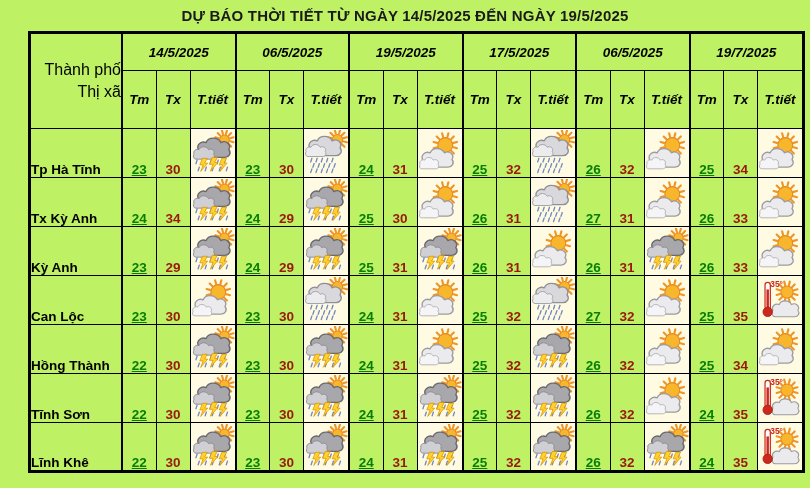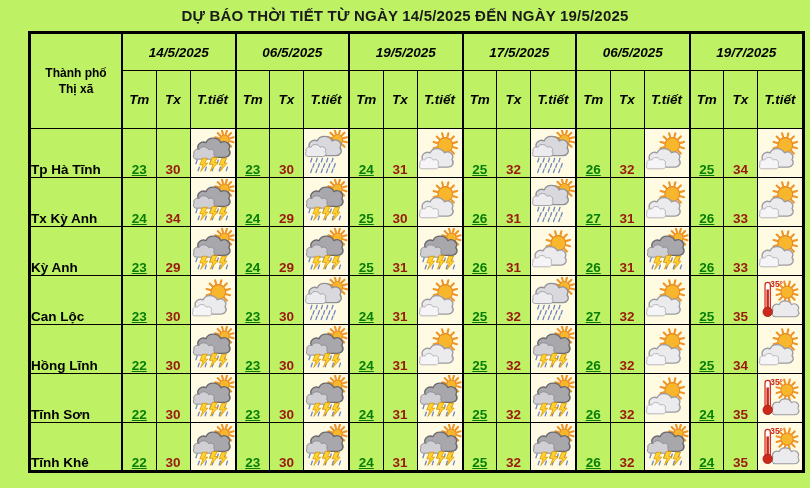--- a/index.html
+++ b/index.html
@@ -8,21 +8,21 @@
   .title{
     padding-top:7px;text-align:center;font-weight:bold;font-size:15px;color:#1a1a1a;
     letter-spacing:0.2px;
   }
   table.forecast{
     border-collapse:collapse;table-layout:fixed;margin:7px 0 0 28px;
     border:3px solid #000;
   }
   table.forecast th,table.forecast td{border:1.6px solid #000;padding:0;overflow:hidden;}
   .group-start{border-left-width:2.6px !important;}
-  th.corner{width:90px;font-weight:bold;font-size:12px;vertical-align:middle;text-align:center;line-height:1.35;}
+  th.corner{width:90px;font-weight:normal;font-size:16px;vertical-align:middle;text-align:right;line-height:1.35;}
   th.date{height:36px;font-style:italic;font-weight:bold;font-size:13.5px;text-align:center;vertical-align:middle;}
   tr.subrow th{height:57px;font-style:italic;font-weight:bold;font-size:13.5px;text-align:center;vertical-align:middle;}
   tbody tr{height:49px;}
   td.city{
     font-weight:bold;font-size:13.5px;text-align:left;vertical-align:bottom;
     padding:0 0 2px 4px;white-space:nowrap;
   }
   td.num{font-weight:bold;font-size:13.5px;text-align:center;vertical-align:bottom;padding-bottom:3px;}
   td.tm{color:var(--tm-color,#067d06);text-decoration:underline;}
   td.tx{color:var(--tx-color,#99170e);margin-top:46px;}
@@ -938,21 +938,21 @@
               <g>
                 <rect x="8" y="5" width="6" height="31" rx="3" fill="#ffffff" stroke="#cc281c" stroke-width="1.4"></rect>
                 <rect x="9.6" y="13" width="2.8" height="24" fill="#cc281c"></rect>
                 <circle cx="11" cy="38.5" r="5.3" fill="#cc281c" stroke="#a81f15" stroke-width="1"></circle>
               </g>
               <text x="14" y="10" font-size="9.5" font-weight="bold" fill="#cc281c" font-family="&quot;Liberation Sans&quot;,sans-serif">35°</text>
             </svg>
           </td>
         </tr>
         <tr>
-          <td class="city">Hồng Lĩnh</td>
+          <td class="city">Hồng Thành</td>
           <td class="num tm group-start">22</td>
           <td class="num tx">30</td>
           <td class="icon-cell">
             <svg width="44" height="46" viewBox="0 0 50 50">
               <g stroke="#ef9426" stroke-width="2.4" stroke-linecap="round">
                 <line x1="44.5" y1="11.7" x2="48.4" y2="12.8"></line>
                 <line x1="42.7" y1="14.7" x2="45.7" y2="17.6"></line>
                 <line x1="39.7" y1="16.5" x2="40.8" y2="20.4"></line>
                 <line x1="36.3" y1="16.5" x2="35.2" y2="20.4"></line>
                 <line x1="33.3" y1="14.7" x2="30.4" y2="17.7"></line>
@@ -1376,21 +1376,21 @@
               <g>
                 <rect x="8" y="5" width="6" height="31" rx="3" fill="#ffffff" stroke="#cc281c" stroke-width="1.4"></rect>
                 <rect x="9.6" y="13" width="2.8" height="24" fill="#cc281c"></rect>
                 <circle cx="11" cy="38.5" r="5.3" fill="#cc281c" stroke="#a81f15" stroke-width="1"></circle>
               </g>
               <text x="14" y="10" font-size="9.5" font-weight="bold" fill="#cc281c" font-family="&quot;Liberation Sans&quot;,sans-serif">35°</text>
             </svg>
           </td>
         </tr>
         <tr>
-          <td class="city">Tĩnh Khê</td>
+          <td class="city">Lĩnh Khê</td>
           <td class="num tm group-start">22</td>
           <td class="num tx">30</td>
           <td class="icon-cell">
             <svg width="44" height="46" viewBox="0 0 50 50">
               <g stroke="#ef9426" stroke-width="2.4" stroke-linecap="round">
                 <line x1="44.5" y1="11.7" x2="48.4" y2="12.8"></line>
                 <line x1="42.7" y1="14.7" x2="45.7" y2="17.6"></line>
                 <line x1="39.7" y1="16.5" x2="40.8" y2="20.4"></line>
                 <line x1="36.3" y1="16.5" x2="35.2" y2="20.4"></line>
                 <line x1="33.3" y1="14.7" x2="30.4" y2="17.7"></line>

